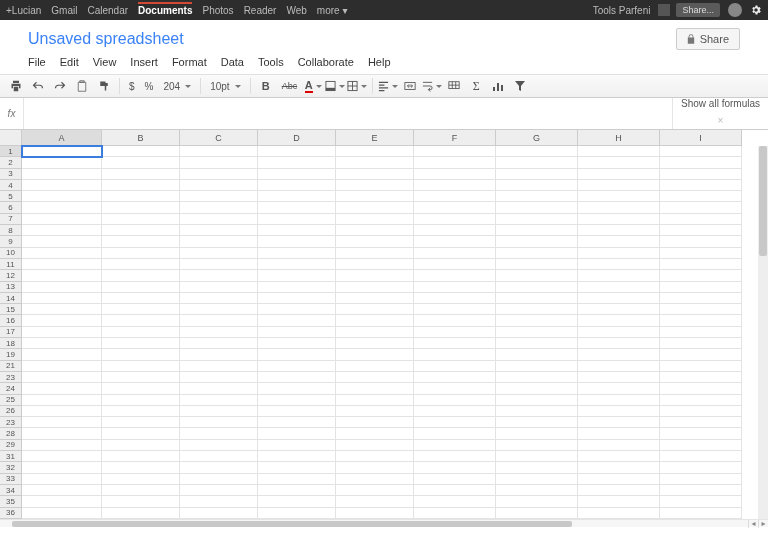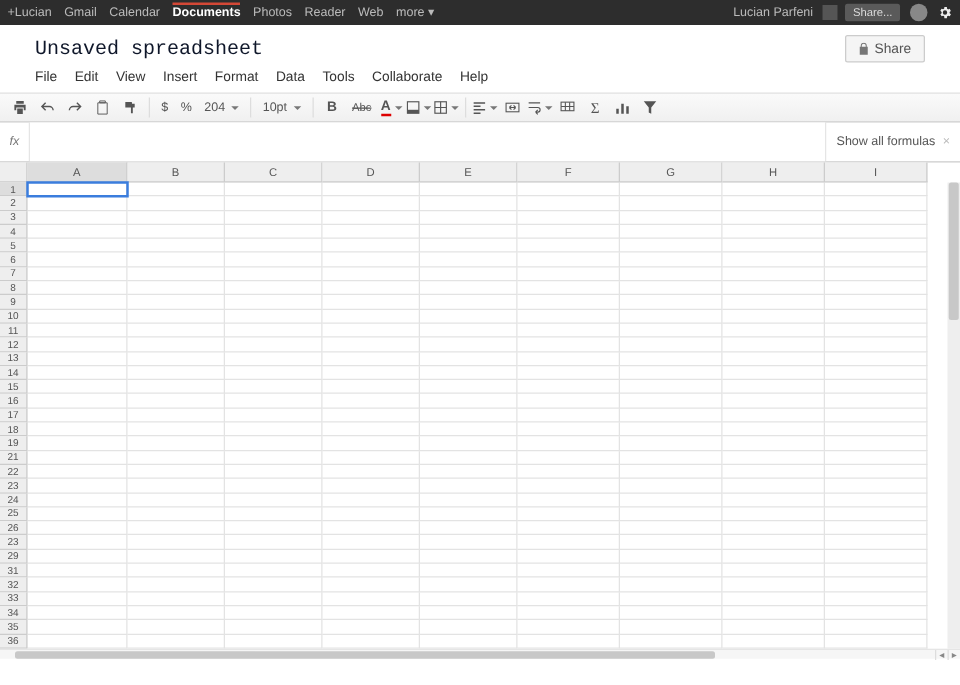--- a/index.html
+++ b/index.html
@@ -11,42 +11,42 @@
   .gbar .gitem.active { color:#fff; font-weight:bold; border-top:2px solid #d44836; margin-top:-1px; padding-top:1px;}
   .gbar .spacer { flex:1; }
   .gbar .uname { color:#bbb; margin-right:8px; }
   .gbar .sq { width:12px; height:12px; background:#555; margin-right:6px; display:inline-block; }
   .gbar .sharebtn { background:#5a5a5a; color:#ddd; font-size:9px; padding:2px 6px; border-radius:2px; margin-right:8px; cursor:pointer; }
   .gbar .avatar { width:14px; height:14px; border-radius:50%; background:#888; margin-right:8px; position:relative;}
   .gbar .gear { width:12px; height:12px; color:#fff; }
 
   
   .titlebar { display:flex; align-items:center; padding:8px 14px 0 28px; }
-  .doctitle { font-size:16px; color:#0f172a;font-family:Liberation Mono, monospace; }
+  .doctitle { font-size:16px; color:#3b82f6; }
   .titlebar .spacer { flex:1; }
   .big-share { border:1px solid #ccc; background:#f5f5f5; border-radius:2px; padding:4px 10px; font-size:11px; color:#555; display:flex; align-items:center; gap:5px; cursor:pointer; margin-right:14px;}
   .big-share .lock { width:8px; height:10px; }
 
   
   .menubar { display:flex; gap:14px; padding:6px 14px 6px 28px; font-size:11px; color:#333; }
   .menubar span { cursor:pointer; }
 
   
   .toolbar { height:24px; border-top:1px solid #e0e0e0; border-bottom:1px solid #ccc; background:linear-gradient(#fafafa,#f0f0f0); display:flex; align-items:center; padding:0 6px; gap:2px; }
   .tbtn { width:20px; height:18px; display:flex; align-items:center; justify-content:center; color:#555; cursor:pointer; position:relative;}
   .tbtn.wide { width:auto; padding:0 4px; font-size:10px; gap:2px;}
   .tbtn svg { width:12px; height:12px; }
   .tsep { width:1px; height:16px; background:#ddd; margin:0 3px; }
   .dd::after { content:""; border:3px solid transparent; border-top-color:#777; margin-left:3px; margin-top:3px;}
 
   
   .fxbar { height:32px; border-bottom:1px solid #ccc; display:flex; align-items:center; font-size:10px;}
   .fxlabel { width:24px; text-align:center; font-style:italic; color:#777; border-right:1px solid #e5e5e5; height:100%; display:flex; align-items:center; justify-content:center;}
   .fxinput { flex:1; height:100%; border:none; outline:none; padding:0 4px; font-size:10px;}
-  .showall { border-left:1px solid #e5e5e5; height:100%; display:flex; align-items:center; padding:0 8px; color:#555; font-size:10px; cursor:pointer; gap:6px;}
+  .showall { border-left:1px solid #e5e5e5; height:100%; display:flex; align-items:center; padding:0 8px; color:#555; font-size:10px; cursor:pointer; gap:6px;flex-direction:column;}
   .showall .x { color:#bbb;}
 
   
   .gridwrap { position:relative; width:100%; }
   .corner { width:22px; height:16px; background:#eee; border-right:1px solid #ccc; border-bottom:1px solid #ccc; }
   .colhead { height:16px; background:#eee; border-right:1px solid #ccc; border-bottom:1px solid #ccc; font-size:9px; color:#555; display:flex; align-items:center; justify-content:center; }
   .colhead.sel { background:#ddd; }
   .rowhead { width:22px; height:11.3px; background:#eee; border-right:1px solid #ccc; border-bottom:1px solid #ccc; font-size:8px; color:#555; display:flex; align-items:center; justify-content:center;}
   .rowhead.sel { background:#ddd;}
   .cell { height:11.3px; border-right:1px solid #e3e3e3; border-bottom:1px solid #e3e3e3; }
@@ -58,21 +58,21 @@
   .hscrollzone .thumb { position:absolute; left:12px; top:1px; height:6px; width:560px; background:#c8c8c8; border-radius:2px;}
   .hscrollzone .navbtn { position:absolute; right:0; top:0; height:8px; display:flex;}
   .hscrollzone .navbtn div { width:10px; height:8px; display:flex; align-items:center; justify-content:center; color:#888; font-size:8px; cursor:pointer; border-left:1px solid #ddd;}
 </style>
 </head>
 <body>
 
 <div class="gbar">
   <span id="gbar-left"><span class="gitem">+Lucian</span><span class="gitem">Gmail</span><span class="gitem">Calendar</span><span class="gitem active">Documents</span><span class="gitem">Photos</span><span class="gitem">Reader</span><span class="gitem">Web</span><span class="gitem">more ▾</span></span>
   <span class="spacer"></span>
-  <span class="uname">Lucian Parfeni</span>
+  <span class="uname">Tools Parfeni</span>
   <span class="sq"></span>
   <span class="sharebtn">Share...</span>
   <span class="avatar"></span>
   <span class="gear">
     <svg viewBox="0 0 24 24" fill="#eee">
         <path d="M19.4 13a7.5 7.5 0 000-2l2-1.6-2-3.4-2.4 1a7.4 7.4 0 00-1.7-1L15 3h-4l-.4 2.9a7.4 7.4 0 00-1.7 1l-2.4-1-2 3.4L6.6 11a7.5 7.5 0 000 2l-2 1.6 2 3.4 2.4-1a7.4 7.4 0 001.7 1L11 21h4l.4-2.9a7.4 7.4 0 001.7-1l2.4 1 2-3.4zM12 15.5A3.5 3.5 0 1115.5 12 3.5 3.5 0 0112 15.5z"></path>
       </svg>
   </span>
 </div>
 
@@ -441,32 +441,20 @@
       <div class="cell" style="width: 78px;"></div>
       <div class="cell" style="width: 78px;"></div>
       <div class="cell" style="width: 78px;"></div>
       <div class="cell" style="width: 78px;"></div>
       <div class="cell" style="width: 82px;"></div>
       <div class="cell" style="width: 82px;"></div>
       <div class="cell" style="width: 82px;"></div>
       <div class="cell" style="width: 82px;"></div>
     </div>
     <div class="row">
-      <div class="rowhead">22</div>
-      <div class="cell" style="width: 80px;"></div>
-      <div class="cell" style="width: 78px;"></div>
-      <div class="cell" style="width: 78px;"></div>
-      <div class="cell" style="width: 78px;"></div>
-      <div class="cell" style="width: 78px;"></div>
-      <div class="cell" style="width: 82px;"></div>
-      <div class="cell" style="width: 82px;"></div>
-      <div class="cell" style="width: 82px;"></div>
-      <div class="cell" style="width: 82px;"></div>
-    </div>
-    <div class="row">
       <div class="rowhead">23</div>
       <div class="cell" style="width: 80px;"></div>
       <div class="cell" style="width: 78px;"></div>
       <div class="cell" style="width: 78px;"></div>
       <div class="cell" style="width: 78px;"></div>
       <div class="cell" style="width: 78px;"></div>
       <div class="cell" style="width: 82px;"></div>
       <div class="cell" style="width: 82px;"></div>
       <div class="cell" style="width: 82px;"></div>
       <div class="cell" style="width: 82px;"></div>
@@ -502,20 +490,32 @@
       <div class="cell" style="width: 78px;"></div>
       <div class="cell" style="width: 78px;"></div>
       <div class="cell" style="width: 78px;"></div>
       <div class="cell" style="width: 82px;"></div>
       <div class="cell" style="width: 82px;"></div>
       <div class="cell" style="width: 82px;"></div>
       <div class="cell" style="width: 82px;"></div>
     </div>
     <div class="row">
       <div class="rowhead">23</div>
+      <div class="cell" style="width: 80px;"></div>
+      <div class="cell" style="width: 78px;"></div>
+      <div class="cell" style="width: 78px;"></div>
+      <div class="cell" style="width: 78px;"></div>
+      <div class="cell" style="width: 78px;"></div>
+      <div class="cell" style="width: 82px;"></div>
+      <div class="cell" style="width: 82px;"></div>
+      <div class="cell" style="width: 82px;"></div>
+      <div class="cell" style="width: 82px;"></div>
+    </div>
+    <div class="row">
+      <div class="rowhead">28</div>
       <div class="cell" style="width: 80px;"></div>
       <div class="cell" style="width: 78px;"></div>
       <div class="cell" style="width: 78px;"></div>
       <div class="cell" style="width: 78px;"></div>
       <div class="cell" style="width: 78px;"></div>
       <div class="cell" style="width: 82px;"></div>
       <div class="cell" style="width: 82px;"></div>
       <div class="cell" style="width: 82px;"></div>
       <div class="cell" style="width: 82px;"></div>
     </div>

